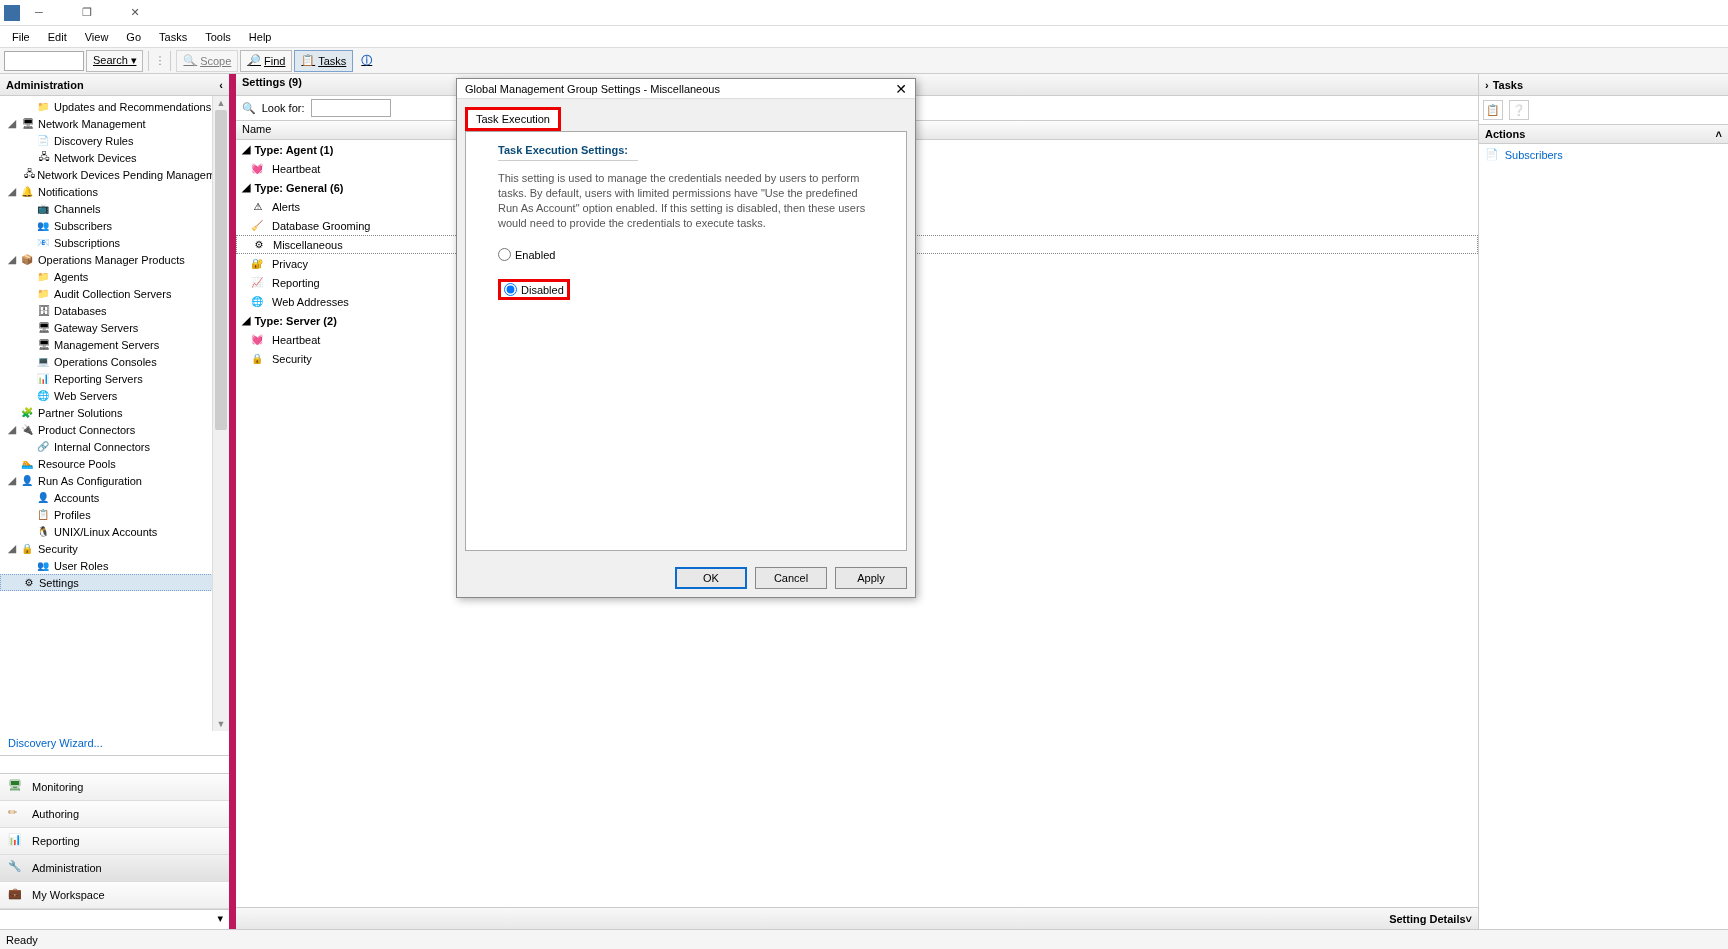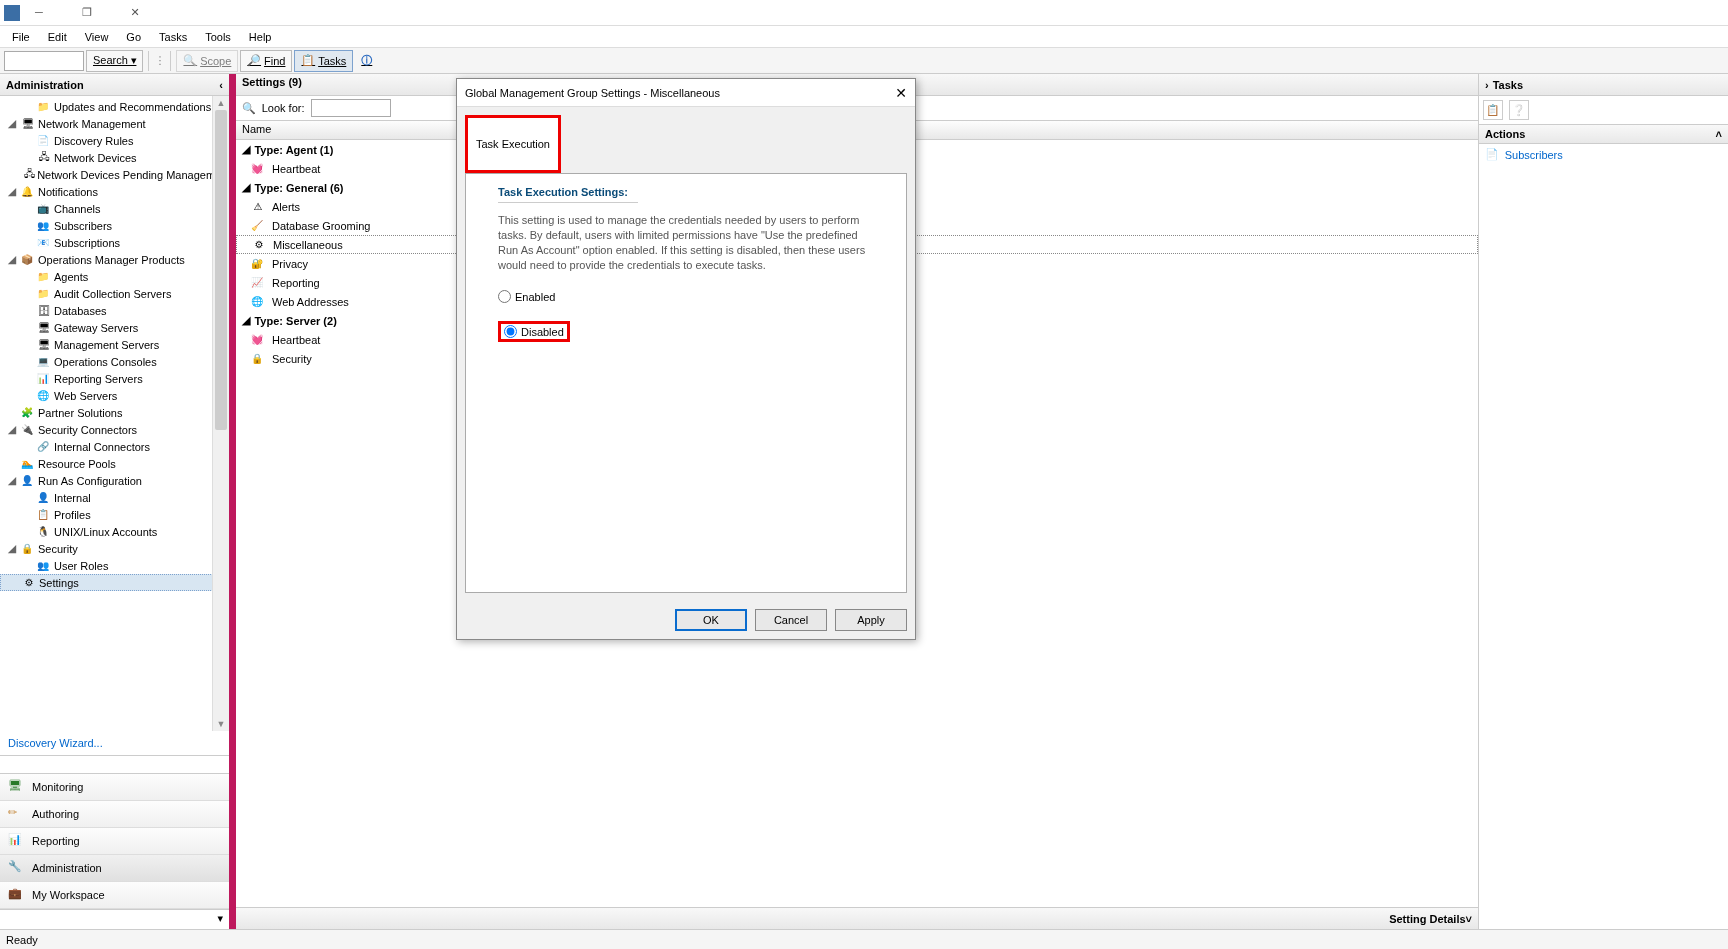--- a/index.html
+++ b/index.html
@@ -41,24 +41,24 @@
   .detailhead { height:22px; background:linear-gradient(#f8f8f8,#e8e8e8); border-top:1px solid #ccc; padding:4px 6px; font-weight:bold; display:flex; justify-content:flex-end; align-items:center; }
   .taskpane { width:250px; border-left:1px solid #ccc; background:#fff; display:flex; flex-direction:column; }
   .taskhead { height:22px; background:linear-gradient(#f8f8f8,#e8e8e8); border-bottom:1px solid #ccc; padding:2px 6px; font-weight:bold; display:flex; align-items:center; gap:4px; }
   .tasktb { display:flex; gap:6px; padding:4px; }
   .tasktb .box { width:20px; height:20px; border:1px solid #ccc; display:flex; align-items:center; justify-content:center; }
   .actionshdr { background:linear-gradient(#f8f8f8,#e8e8e8); border-top:1px solid #ccc; border-bottom:1px solid #ccc; padding:3px 6px; font-weight:bold; display:flex; justify-content:space-between; }
   .actionitem { padding:4px 6px; color:#0066cc; display:flex; align-items:center; gap:6px; }
   .statusbar { height:20px; border-top:1px solid #ccc; background:#f5f5f5; padding:2px 6px; display:flex; align-items:center; }
 
   .dialog { position:absolute; left:456px; top:78px; width:460px; background:#f0f0f0; border:1px solid #888; box-shadow:2px 2px 8px rgba(0,0,0,0.3); z-index:100; }
-  .dlgtitle { height:28px; background:#fff; display:flex; align-items:center; justify-content:space-between; padding:0 8px; border-bottom:1px solid #ddd; }
+  .dlgtitle { height:20px; background:#fff; display:flex; align-items:center; justify-content:space-between; padding:0 8px; border-bottom:1px solid #ddd; }
   .dlgbody { padding:8px; }
   .tabstrip { display:flex; }
-  .tab { padding:20px 8px; background:#fff; border:1px solid #aaa; border-bottom:none; }
+  .tab { padding:3px 8px; background:#fff; border:1px solid #aaa; border-bottom:none; }
   .tabpage { background:#fff; border:1px solid #aaa; padding:12px 32px; height:420px; }
   .redbox { border:3px solid #e00; }
   .tabpage h4 { margin:0 0 4px 0; color:#0a4b78; font-weight:bold; font-size:11px; }
   .tabpage hr { border:none; border-top:1px solid #ccc; margin:2px 0 10px 0; width:140px; }
   .desc { color:#555; margin-bottom:14px; line-height:1.35; }
   .radio { display:flex; align-items:center; gap:4px; padding:2px 0;margin-top:16px; }
   .radio input { margin:0; }
   .dlgbtns { display:flex; justify-content:flex-end; gap:8px; padding:8px; }
   .dlgbtn { width:72px; height:22px; border:1px solid #888; background:#e8e8e8; }
   .dlgbtn.def { border:2px solid #0a6cce; }
@@ -215,41 +215,41 @@
           <span>Web Servers</span>
         </div>
         <div class="treeitem" style="padding-left: 6px;">
           <span class="toggle"></span>
           <span class="ticon">🧩</span>
           <span>Partner Solutions</span>
         </div>
         <div class="treeitem" style="padding-left: 6px;">
           <span class="toggle">◢</span>
           <span class="ticon">🔌</span>
-          <span>Security Connectors</span>
+          <span>Product Connectors</span>
         </div>
         <div class="treeitem" style="padding-left: 22px;">
           <span class="toggle"></span>
           <span class="ticon">🔗</span>
           <span>Internal Connectors</span>
         </div>
         <div class="treeitem" style="padding-left: 6px;">
           <span class="toggle"></span>
           <span class="ticon">🏊</span>
           <span>Resource Pools</span>
         </div>
         <div class="treeitem" style="padding-left: 6px;">
           <span class="toggle">◢</span>
           <span class="ticon">👤</span>
           <span>Run As Configuration</span>
         </div>
         <div class="treeitem" style="padding-left: 22px;">
           <span class="toggle"></span>
           <span class="ticon">👤</span>
-          <span>Internal</span>
+          <span>Accounts</span>
         </div>
         <div class="treeitem" style="padding-left: 22px;">
           <span class="toggle"></span>
           <span class="ticon">📋</span>
           <span>Profiles</span>
         </div>
         <div class="treeitem" style="padding-left: 22px;">
           <span class="toggle"></span>
           <span class="ticon">🐧</span>
           <span>UNIX/Linux Accounts</span>

